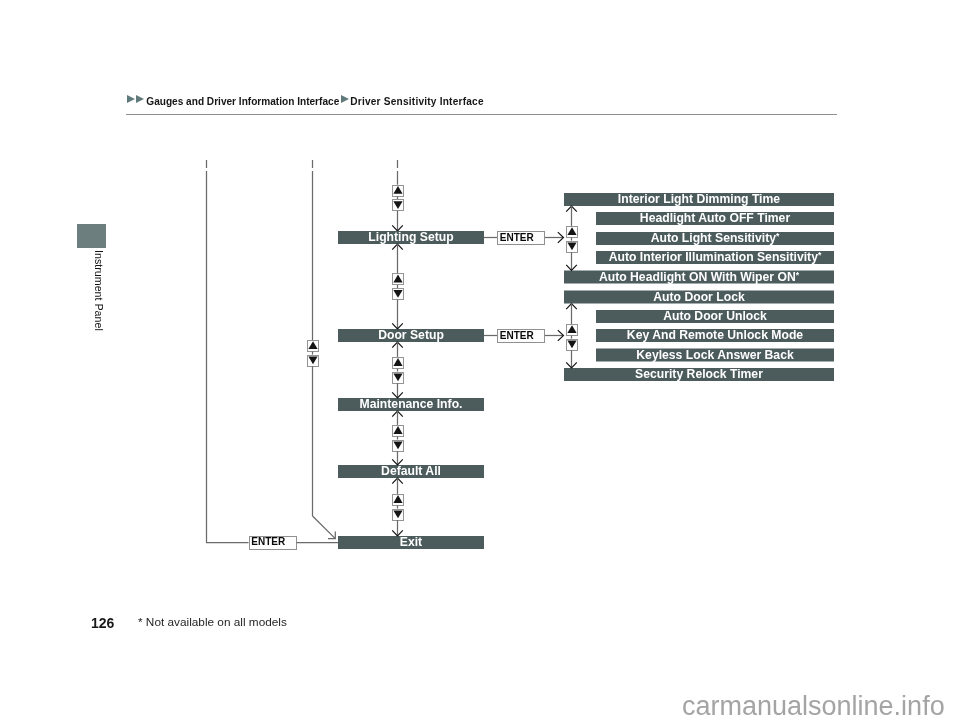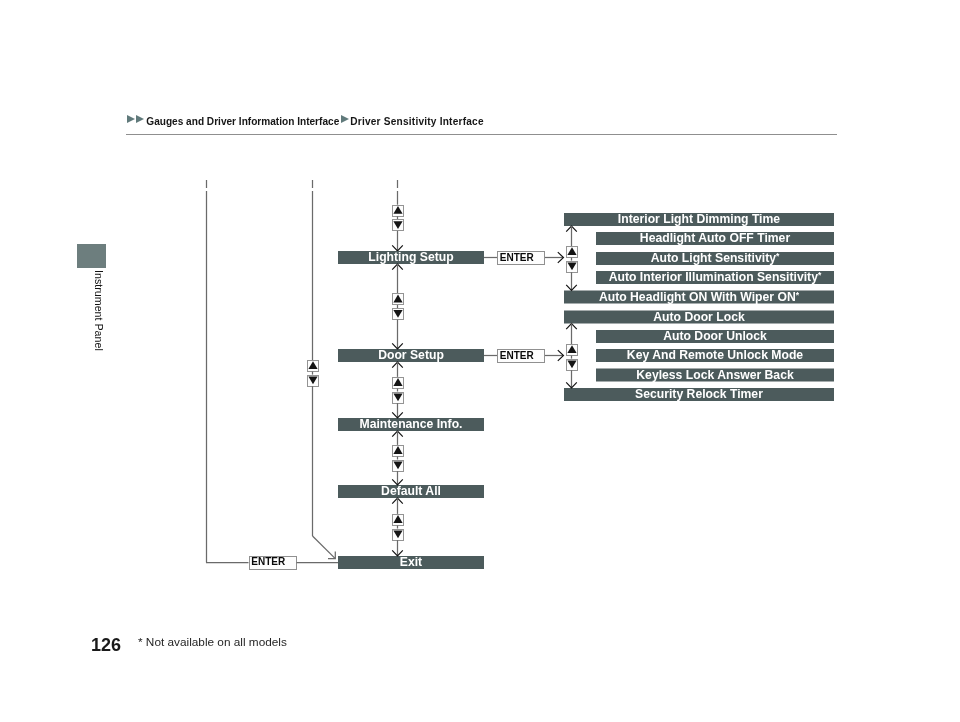--- a/index.html
+++ b/index.html
@@ -1,30 +1,30 @@
 <!DOCTYPE html>
 <html><head>
 <meta charset="utf-8">
 <style>
   html,body{margin:0;padding:0;}
   body{width:960px;height:722px;background:#ffffff;font-family:"Liberation Sans",sans-serif;overflow:hidden;}
-  #page{position:relative;width:960px;height:634px;margin-top:20px;}
+  #page{position:relative;width:960px;height:634px;}
 
   .breadcrumb{position:absolute;left:127px;top:96px;font-size:10.1px;color:#161616;
               font-weight:700;white-space:nowrap;display:flex;align-items:flex-end;}
   .bc-tri{display:inline-block;width:0;height:0;border-left:8.8px solid #607a7b;
           border-top:4.5px solid transparent;border-bottom:4.5px solid transparent;
           position:relative;top:-4.2px;}
   .hr{position:absolute;left:126px;top:114px;width:711px;height:1px;background:#8f8f8f;}
 
   .tab-block{position:absolute;left:77px;top:224px;width:29px;height:24px;background:#6d7e7e;}
   .tab-label{position:absolute;left:104.5px;top:250px;font-size:10.7px;color:#131313;
              transform-origin:0 0;transform:rotate(90deg);white-space:nowrap;}
 
-  .page-number{position:absolute;left:91px;top:615px;font-size:18px;font-weight:700;color:#1a1a1a;}
+  .page-number{position:absolute;left:91px;top:615px;font-size:14px;font-weight:700;color:#1a1a1a;}
   .footnote{position:absolute;left:138px;top:615px;font-size:11.8px;color:#262626;}
   .watermark{position:absolute;left:682px;top:691px;font-size:27px;color:#a4a4a4;}
 
   svg.diagram{position:absolute;left:0;top:0;}
   .mbox{fill:#4c5b5c;}
   .mlabel{fill:#ffffff;font-family:"Liberation Sans",sans-serif;font-weight:700;
           font-size:12.2px;text-anchor:middle;}
   .ebox{fill:#fdfdfd;stroke:#909090;stroke-width:1;}
   .elabel{fill:#0a0a0a;font-family:"Liberation Sans",sans-serif;font-weight:700;
           font-size:10px;text-anchor:start;}
@@ -45,20 +45,21 @@
       <span class="bc-tri" style="margin-left:2px;margin-right:1px"></span>
       <span style="letter-spacing:0.22px">Driver Sensitivity Interface</span>
   </div>
   <div class="hr"></div>
 
   <div class="tab-block"></div>
   <div class="tab-label">Instrument Panel</div>
 
   <div class="page-number">126</div>
   <div class="footnote">* Not available on all models</div>
+  <div class="watermark">carmanualsonline.info</div>
 
   <svg class="diagram" width="960" height="722">
     <g id="diagram-root">
         <line x1="397.5" y1="160" x2="397.5" y2="168" class="ln"></line>
         <line x1="397.5" y1="171" x2="397.5" y2="184.7" class="ln"></line>
         <g>
           <g>
             <rect x="392.5" y="185.5" width="11" height="11" class="btnbox"></rect>
             <path d="M 393.4 193.79999999999998 L 398 185.89999999999998 L 402.6 193.79999999999998 Z" class="tri"></path>
           </g>

